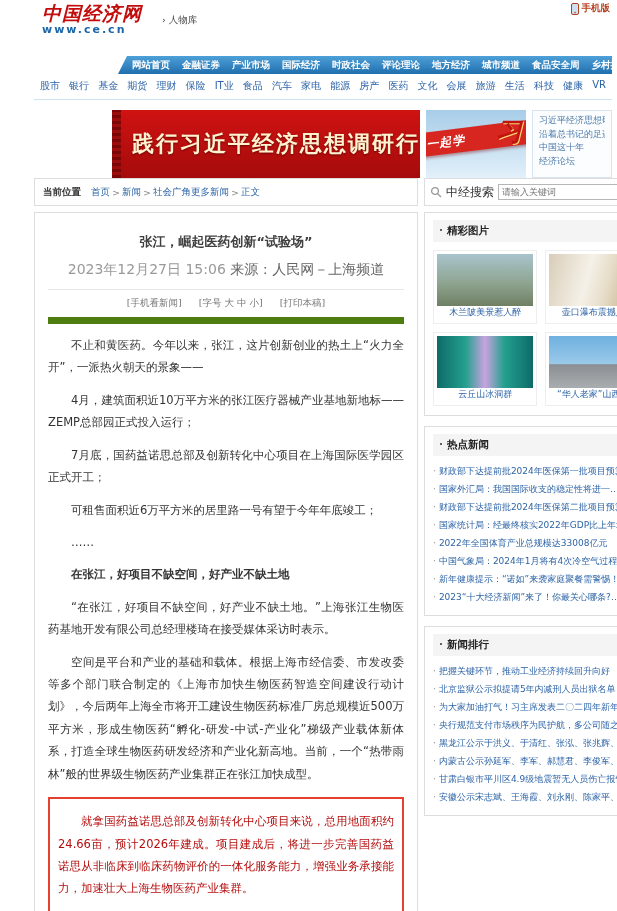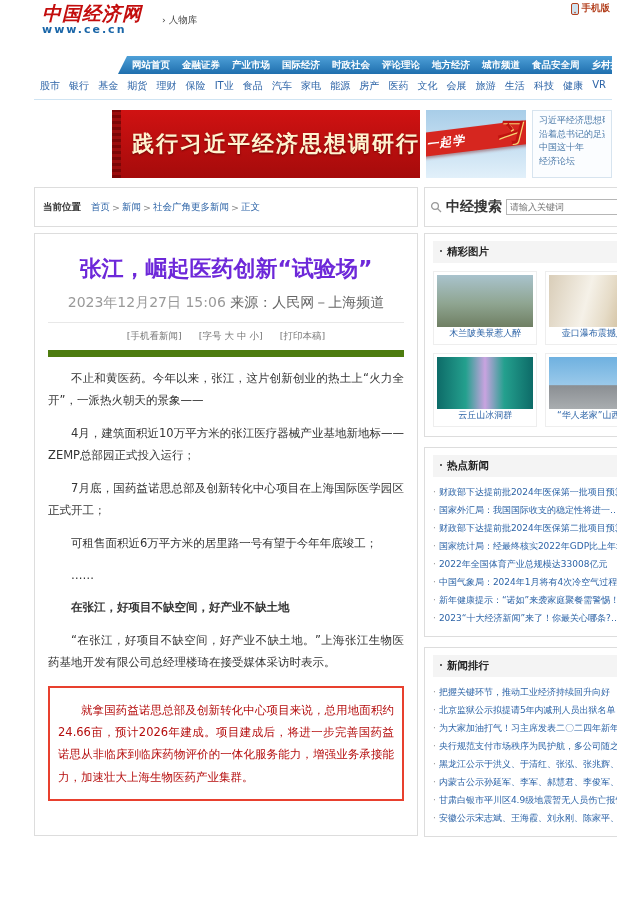--- a/index.html
+++ b/index.html
@@ -34,33 +34,33 @@
     background:linear-gradient(180deg,#a8cde8,#e2f0fa); }
   .flag-ribbon { position:absolute; left:-12px; top:16px; width:130%; height:24px; background:#d6261f;
     transform:rotate(-7deg); box-shadow:0 2px 3px rgba(120,10,10,.4); display:flex; align-items:center; }
   .flag-ribbon span { color:#fff; font-size:12px; font-weight:bold; font-style:italic; margin-left:12px; letter-spacing:1px; }
   .flag-xi { position:absolute; right:4px; top:4px; font-size:26px; font-weight:bold; color:#c01410;
     text-shadow:1px 1px 0 #f7d774; font-style:italic; }
   .banner-links { flex:1; border:1px solid #d7e4ef; background:#fbfdff; padding:3px 6px; overflow:hidden; }
   .banner-links a { display:block; font-size:9px; color:#4a79a8; line-height:1.5; white-space:nowrap; overflow:hidden; }
 
   
-  .crumb-row { display:flex; gap:6px; margin-top:9px; height:40px; }
+  .crumb-row { display:flex; gap:6px; height:28px; }
   .crumb-box { flex:0 0 384px; border:1px solid #ddd; display:flex; align-items:center; font-size:9.5px; overflow:hidden; }
   .crumb-label { font-weight:bold; color:#333; padding:0 8px; white-space:nowrap; }
   .crumb-box a { color:#2d64a7; margin:0 2px; white-space:nowrap; }
   .crumb-sep { color:#888; }
   .search-box { flex:1; border:1px solid #ddd; display:flex; align-items:center; gap:4px; padding:0 5px; }
-  .search-label { font-size:14px; font-weight:bold; color:#333; white-space:nowrap; }
+  .search-label { font-size:12px; font-weight:normal; color:#333; white-space:nowrap; }
   .search-input { flex:1; min-width:10px; height:16px; border:1px solid #b6b6b6; font-size:9px; padding:1px 3px; color:#555; }
 
   
   .main-row { display:flex; gap:6px; margin-top:6px; align-items:flex-start; }
   .article-box { flex:0 0 384px; border:1px solid #ddd; padding:16px 13px 22px; }
-  .art-title { text-align:center; font-size:22px; font-weight:bold; color:#6d28d9; margin:4px 0 10px; }
+  .art-title { text-align:center; font-size:13px; font-weight:bold; color:#404040; margin:4px 0 10px; }
   .art-meta { text-align:center; font-size:14px; color:#999; margin-bottom:10px; }
   .art-meta .src { color:#666; }
   .art-tools { text-align:center; font-size:9.5px; color:#777; border-top:1px solid #e8e8e8; border-bottom:7px solid #4d7c0f; padding:7px 0; }
   .art-tools a { color:#777; margin:0 7px; }
   .art-body p { font-size:11.5px; color:#333; line-height:1.95; text-indent:2em; margin:10px 0; text-align:justify; }
   .subhead { font-weight:bold; }
   .hl-box { border:2px solid #e8402e; padding:1px 8px; margin:12px 0; }
   .hl-box p { color:#b50d0d; }
 
   .sidebar { flex:1; display:flex; flex-direction:column; gap:10px; }
@@ -191,20 +191,21 @@
         <a>[打印本稿]</a>
       </div>
       <div class="art-body">
         <p>不止和黄医药。今年以来，张江，这片创新创业的热土上“火力全开”，一派热火朝天的景象——</p>
         <p>4月，建筑面积近10万平方米的张江医疗器械产业基地新地标——ZEMP总部园正式投入运行；</p>
         <p>7月底，国药益诺思总部及创新转化中心项目在上海国际医学园区正式开工；</p>
         <p>可租售面积近6万平方米的居里路一号有望于今年年底竣工；</p>
         <p>……</p>
         <p class="subhead">在张江，好项目不缺空间，好产业不缺土地</p>
         <p>“在张江，好项目不缺空间，好产业不缺土地。”上海张江生物医药基地开发有限公司总经理楼琦在接受媒体采访时表示。</p>
+        <p>空间是平台和产业的基础和载体。根据上海市经信委、市发改委等多个部门联合制定的《上海市加快生物医药智造空间建设行动计划》，今后两年上海全市将开工建设生物医药标准厂房总规模近500万平方米，形成生物医药“孵化-研发-中试-产业化”梯级产业载体新体系，打造全球生物医药研发经济和产业化新高地。当前，一个“热带雨林”般的世界级生物医药产业集群正在张江加快成型。</p>
         <div class="hl-box">
           <p>就拿国药益诺思总部及创新转化中心项目来说，总用地面积约24.66亩，预计2026年建成。项目建成后，将进一步完善国药益诺思从非临床到临床药物评价的一体化服务能力，增强业务承接能力，加速壮大上海生物医药产业集群。</p>
 
         </div>
 
       </div>
     </div>
 
     <div class="sidebar">
 

